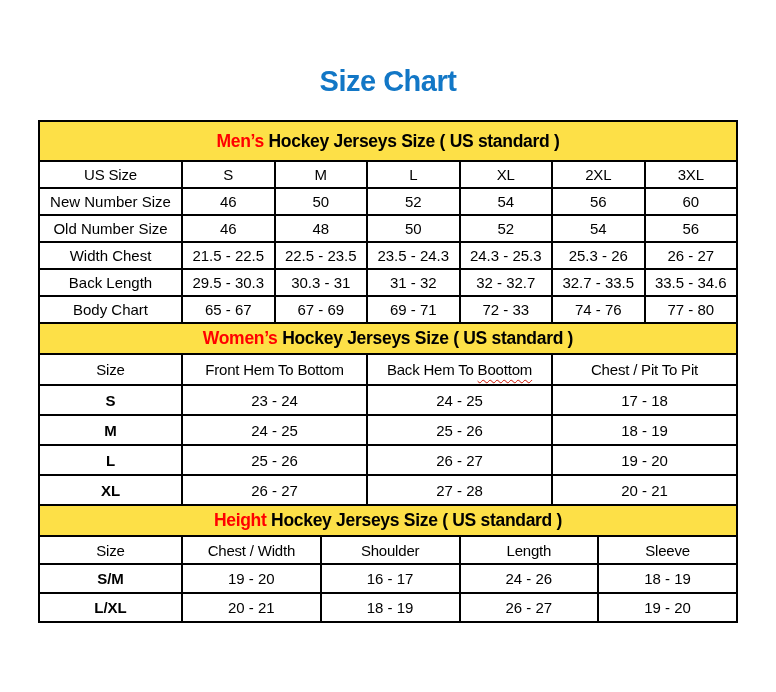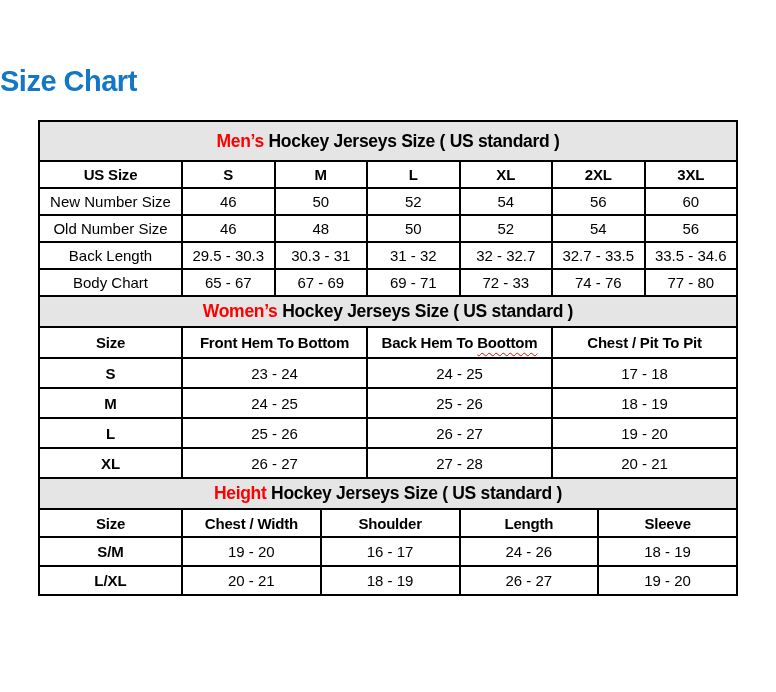--- a/index.html
+++ b/index.html
@@ -7,21 +7,21 @@
     width: 776px; height: 692px;
     background: #ffffff;
     overflow: hidden;
     font-family: "Liberation Sans", sans-serif;
     color: #000000;
   }
   .page { width: 776px; height: 692px; position: relative; }
 
   .title {
     margin: 64px 0 0 0;
-    text-align: left;
+    text-align: center;
     font-size: 29px;
     line-height: 34px;
     font-weight: 700;
     color: #1277C6;
     letter-spacing: -0.5px;
   }
 
   .tables { width: 700px; margin: 22px auto 0 auto; }
 
   table {
@@ -35,30 +35,30 @@
     border: 2px solid #000000;
     text-align: center;
     vertical-align: middle;
     padding: 0 2px;
     font-size: 15px;
     white-space: nowrap;
     overflow: hidden;
   }
 
   tr.band td {
-    background: #e5e5e5;
+    background: #fde047;
     font-weight: 700;
     font-size: 17.5px;
     letter-spacing: -0.3px;
   }
   #mens-table tr.band td { height: 38px; }
   #womens-table tr.band td, #youth-table tr.band td { height: 29px; }
   .red { color: #FF0000; }
 
-  tr.hdr th { font-weight: 700; height: 25px; letter-spacing: -0.2px; }
+  tr.hdr th { font-weight: 400; height: 25px; letter-spacing: -0.2px; }
   #womens-table tr.hdr th { height: 29px; }
   #youth-table tr.hdr th { height: 26px; }
 
   tr.data td, tr.data th { height: 25px; }
   #womens-table tr.data td, #womens-table tr.data th { height: 28px; }
   #youth-table tr.data td, #youth-table tr.data th { height: 27px; }
 
   th.rowlabel { font-weight: 700; }
   td.rowlabel { font-weight: 400; text-align: center; }
 
@@ -114,20 +114,29 @@
       <tr class="data">
         <td class="rowlabel">Old Number Size</td>
         <td>46</td>
         <td>48</td>
         <td>50</td>
         <td>52</td>
         <td>54</td>
         <td>56</td>
       </tr>
       <tr class="data">
+        <td class="rowlabel">Width Chest</td>
+        <td>21.5 - 22.5</td>
+        <td>22.5 - 23.5</td>
+        <td>23.5 - 24.3</td>
+        <td>24.3 - 25.3</td>
+        <td>25.3 - 26</td>
+        <td>26 - 27</td>
+      </tr>
+      <tr class="data">
         <td class="rowlabel">Back Length</td>
         <td>29.5 - 30.3</td>
         <td>30.3 - 31</td>
         <td>31 - 32</td>
         <td>32 - 32.7</td>
         <td>32.7 - 33.5</td>
         <td>33.5 - 34.6</td>
       </tr>
       <tr class="data">
         <td class="rowlabel">Body Chart</td>

